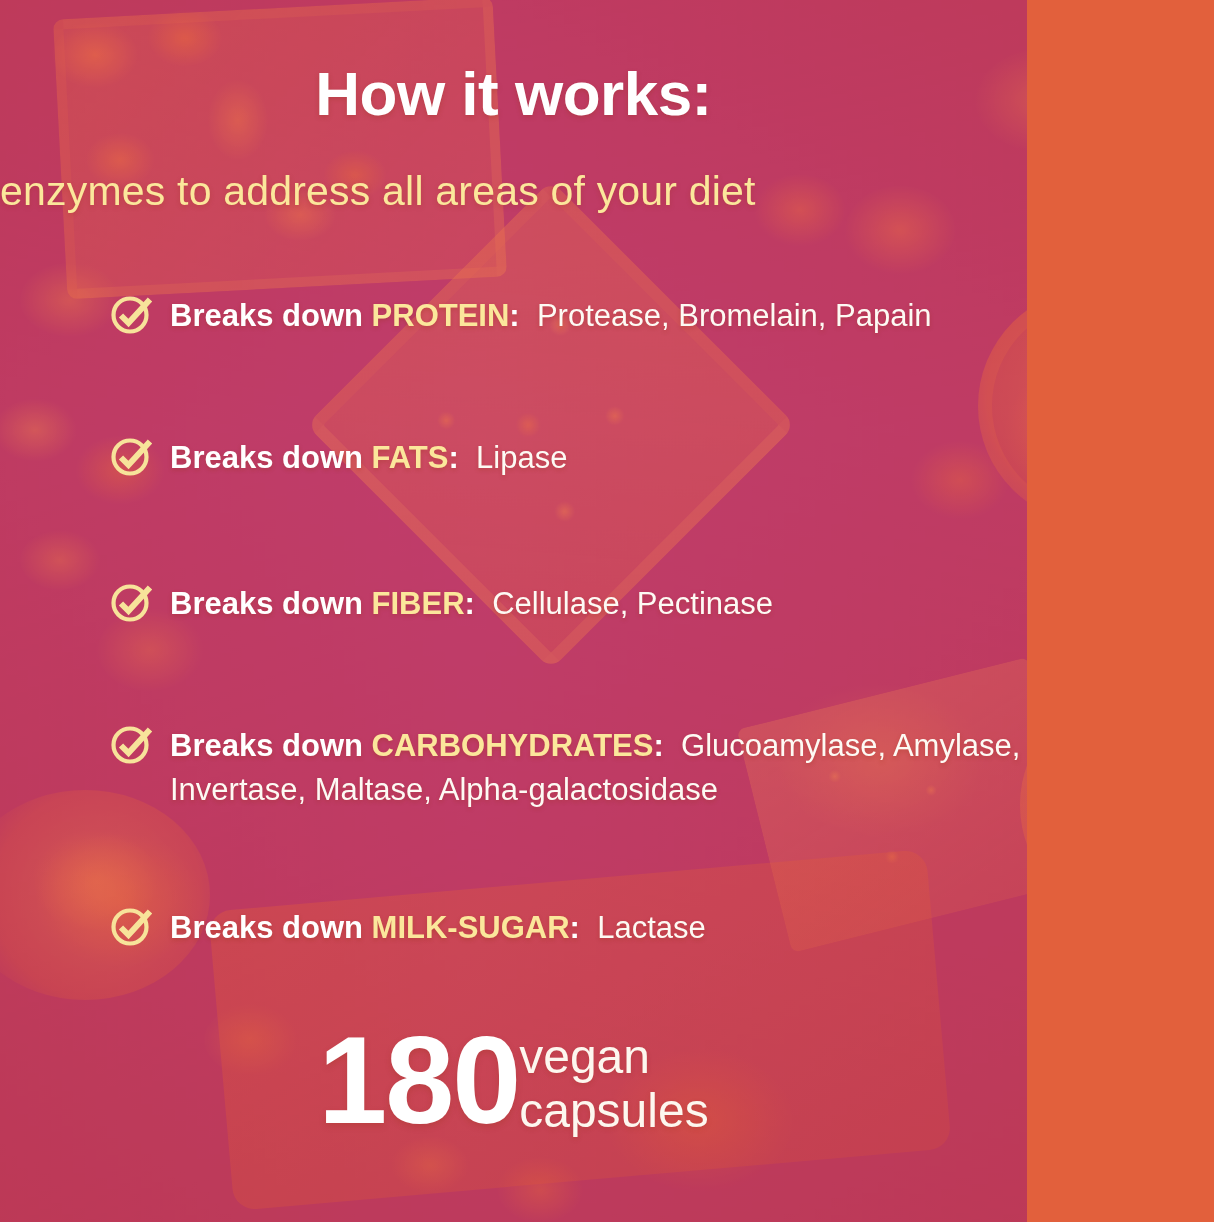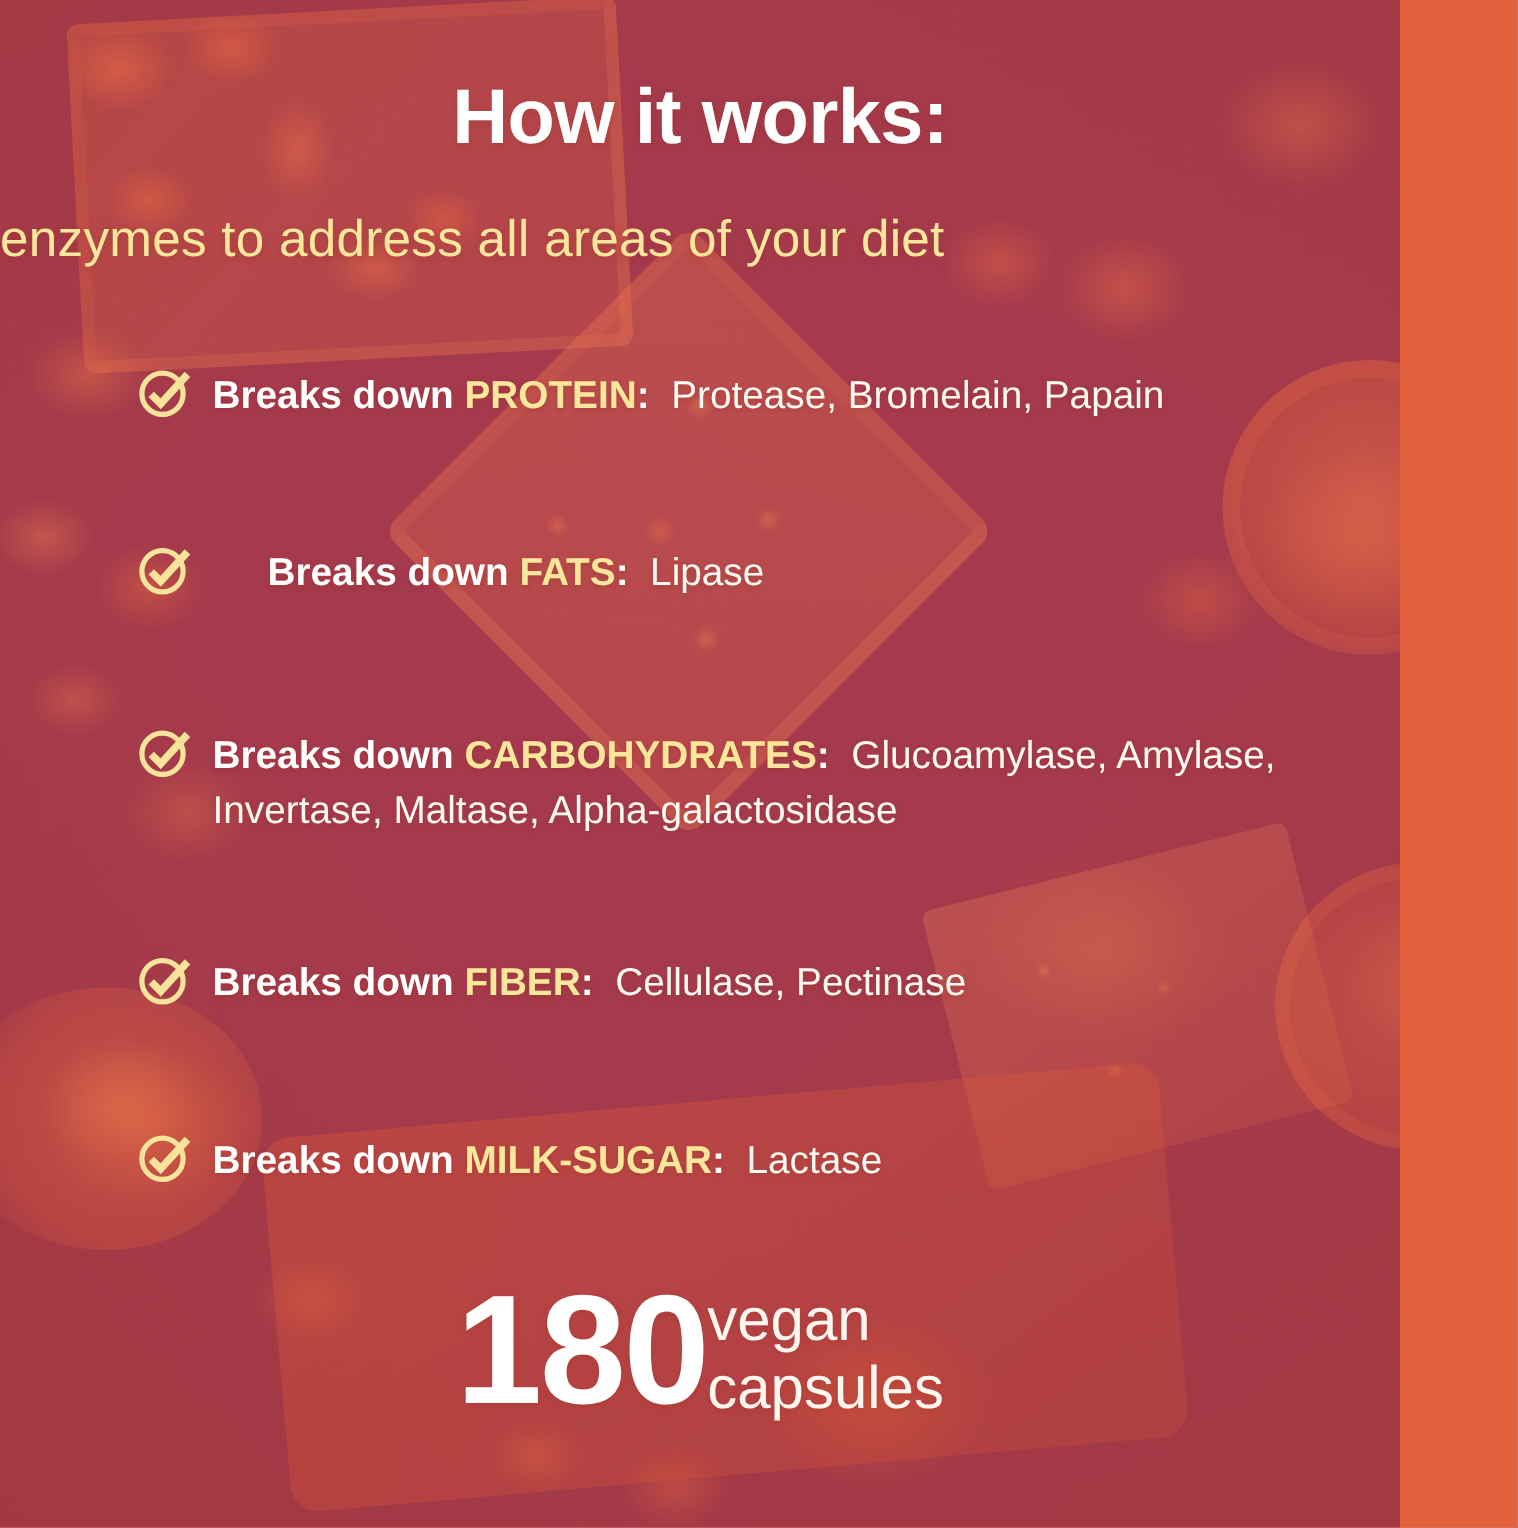--- a/index.html
+++ b/index.html
@@ -2,25 +2,25 @@
 <html><head>
 <meta charset="utf-8">
 <style>
   html, body {
     margin: 0;
     padding: 0;
     background: #e2603c;
   }
   #page {
     position: relative;
-    width: 1120px;
+    width: 1027px;
     height: 1222px;
     overflow: hidden;
     font-family: "Liberation Sans", sans-serif;
-    background: #701a75;
+    background: #a21caf;
     text-decoration: underline;
   }
 
   
   .bg-layer {
     position: absolute;
     inset: 0;
     pointer-events: none;
   }
   .bg-blobs {
@@ -198,21 +198,21 @@
     font-weight: 700;
     color: #fbe79b;
   }
   .enz {
     font-weight: 400;
     color: #fdfaf4;
   }
 
   
   .row.r1 { margin-bottom: 96px; }
-  .row.r2 { margin-bottom: 100px; gap: 44px; }
+  .row.r2 { margin-bottom: 100px; }
   .row.r3 { margin-bottom: 92px; }
   .row.r4 { margin-bottom: 96px; }
 
   .footer {
     position: absolute;
     left: 0; right: 0;
     top: 1022px;
     display: flex;
     justify-content: center;
     align-items: center;
@@ -278,43 +278,43 @@
             <circle cx="20" cy="23" r="16.5" fill="none" stroke="#f7e39a" stroke-width="4.2"></circle>
             <path d="M11 23.5 L18.5 31 L40 7.5" fill="none" stroke="#f7e39a" stroke-width="6" stroke-linecap="butt" stroke-linejoin="miter"></path>
           </svg>
         </span>
         <span class="row-text">
           <span class="lead">Breaks down </span><span class="cat">FATS</span><span class="lead">:</span>&nbsp;
           <span class="enz">Lipase</span>
         </span>
       </div>
 
+      <div class="row r4">
+        <span class="check-icon">
+          <svg viewBox="0 0 44 44" aria-hidden="true">
+            <circle cx="20" cy="23" r="16.5" fill="none" stroke="#f7e39a" stroke-width="4.2"></circle>
+            <path d="M11 23.5 L18.5 31 L40 7.5" fill="none" stroke="#f7e39a" stroke-width="6" stroke-linecap="butt" stroke-linejoin="miter"></path>
+          </svg>
+        </span>
+        <span class="row-text">
+          <span class="lead">Breaks down </span><span class="cat">FIBER</span><span class="lead">:</span>&nbsp;
+          <span class="enz">Cellulase, Pectinase</span>
+        </span>
+      </div>
+
       <div class="row r3">
         <span class="check-icon">
           <svg viewBox="0 0 44 44" aria-hidden="true">
             <circle cx="20" cy="23" r="16.5" fill="none" stroke="#f7e39a" stroke-width="4.2"></circle>
             <path d="M11 23.5 L18.5 31 L40 7.5" fill="none" stroke="#f7e39a" stroke-width="6" stroke-linecap="butt" stroke-linejoin="miter"></path>
           </svg>
         </span>
         <span class="row-text">
           <span class="lead">Breaks down </span><span class="cat">CARBOHYDRATES</span><span class="lead">:</span>&nbsp;
           <span class="enz">Glucoamylase, Amylase, Invertase, Maltase, Alpha-galactosidase</span>
-        </span>
-      </div>
-
-      <div class="row r4">
-        <span class="check-icon">
-          <svg viewBox="0 0 44 44" aria-hidden="true">
-            <circle cx="20" cy="23" r="16.5" fill="none" stroke="#f7e39a" stroke-width="4.2"></circle>
-            <path d="M11 23.5 L18.5 31 L40 7.5" fill="none" stroke="#f7e39a" stroke-width="6" stroke-linecap="butt" stroke-linejoin="miter"></path>
-          </svg>
-        </span>
-        <span class="row-text">
-          <span class="lead">Breaks down </span><span class="cat">FIBER</span><span class="lead">:</span>&nbsp;
-          <span class="enz">Cellulase, Pectinase</span>
         </span>
       </div>
 
       <div class="row r5">
         <span class="check-icon">
           <svg viewBox="0 0 44 44" aria-hidden="true">
             <circle cx="20" cy="23" r="16.5" fill="none" stroke="#f7e39a" stroke-width="4.2"></circle>
             <path d="M11 23.5 L18.5 31 L40 7.5" fill="none" stroke="#f7e39a" stroke-width="6" stroke-linecap="butt" stroke-linejoin="miter"></path>
           </svg>
         </span>

